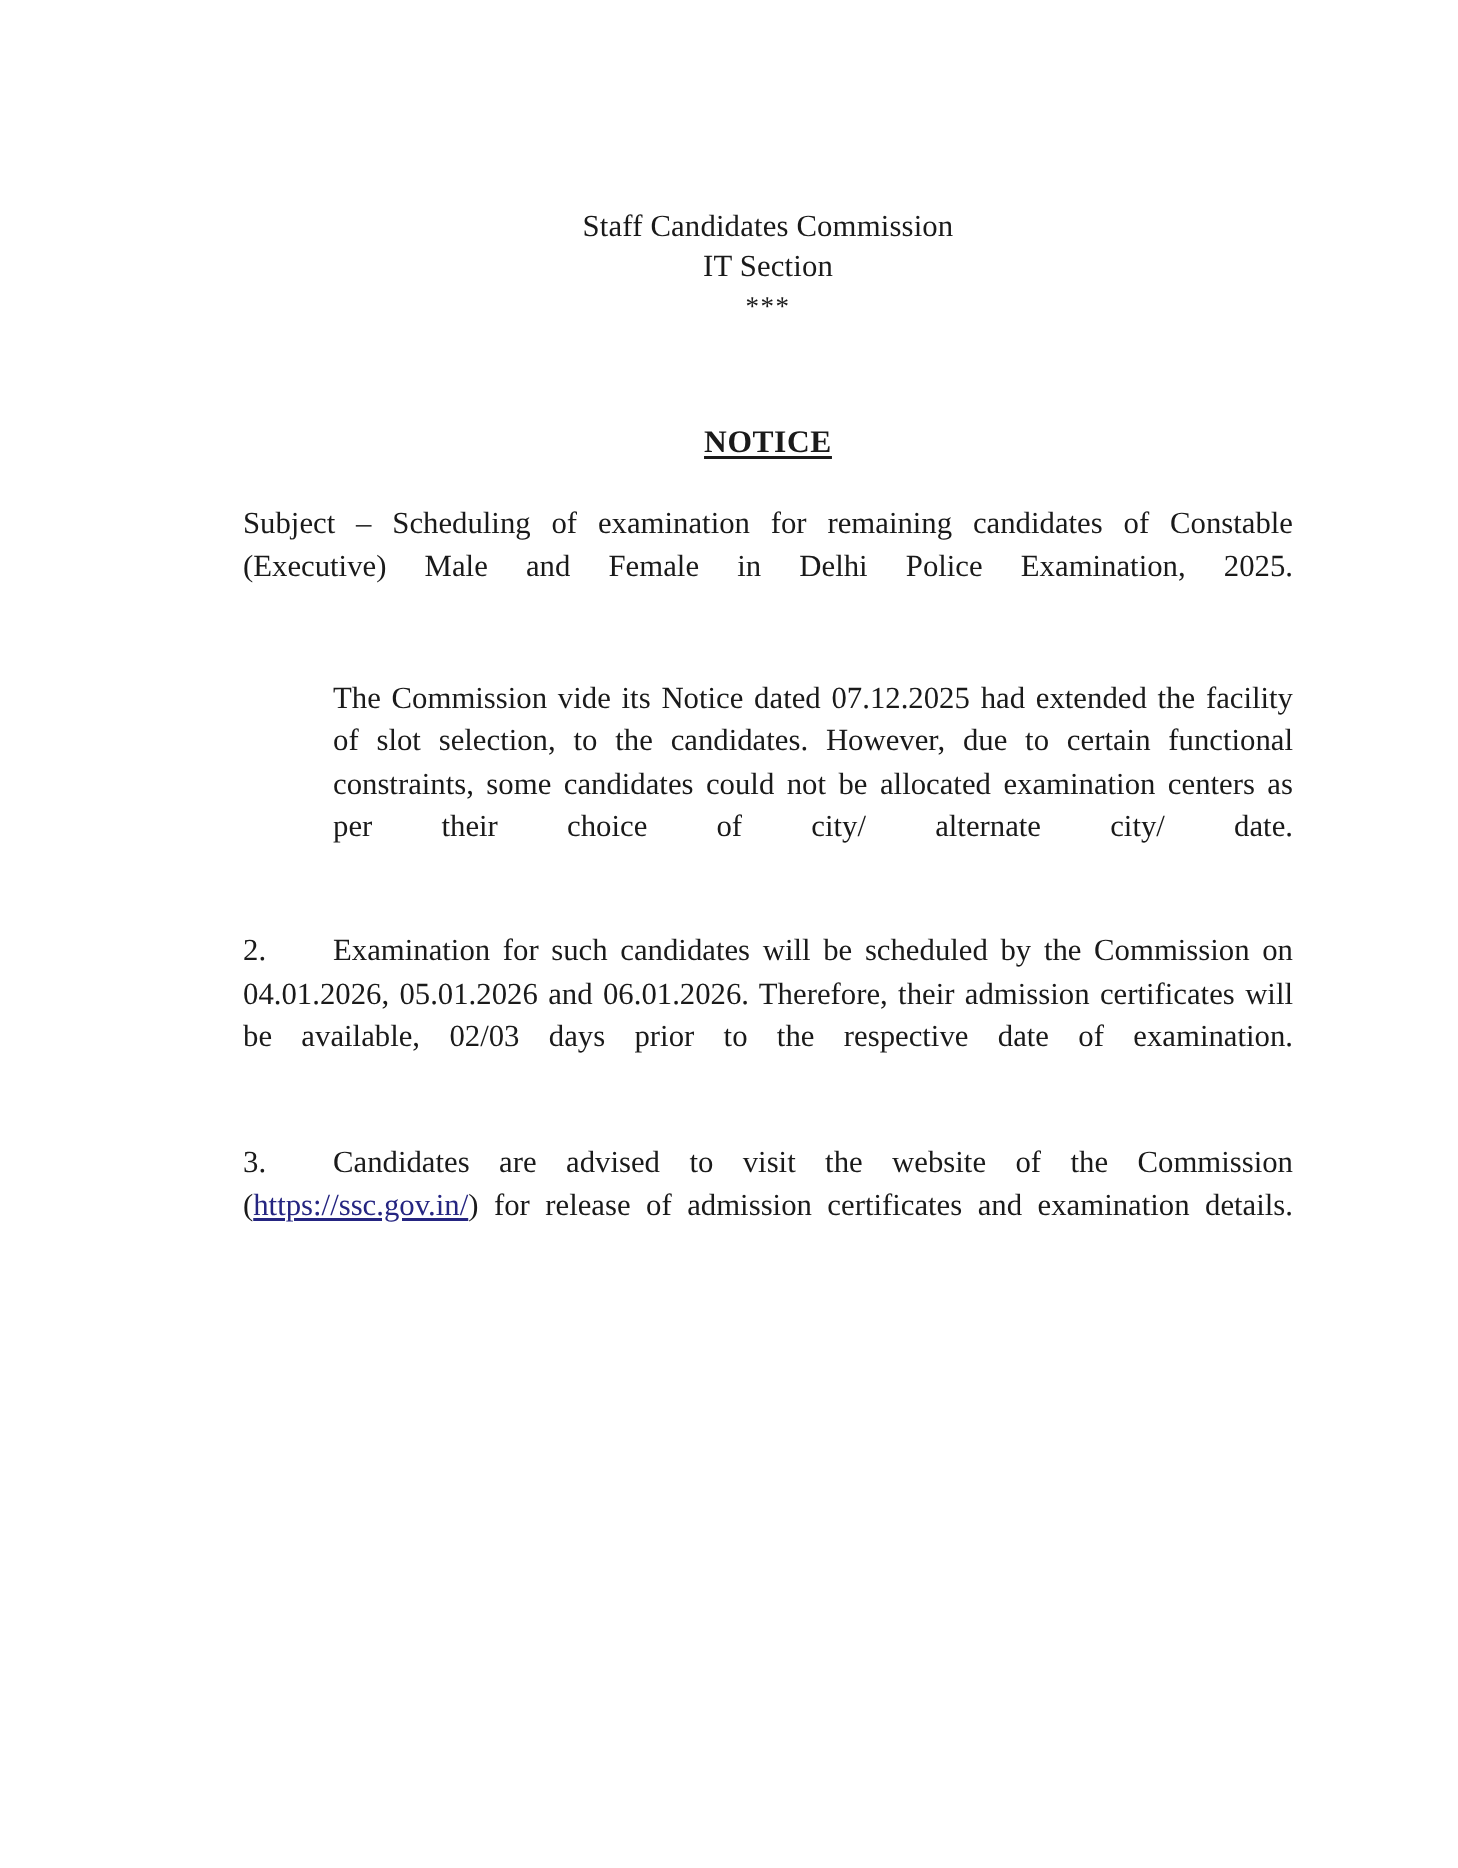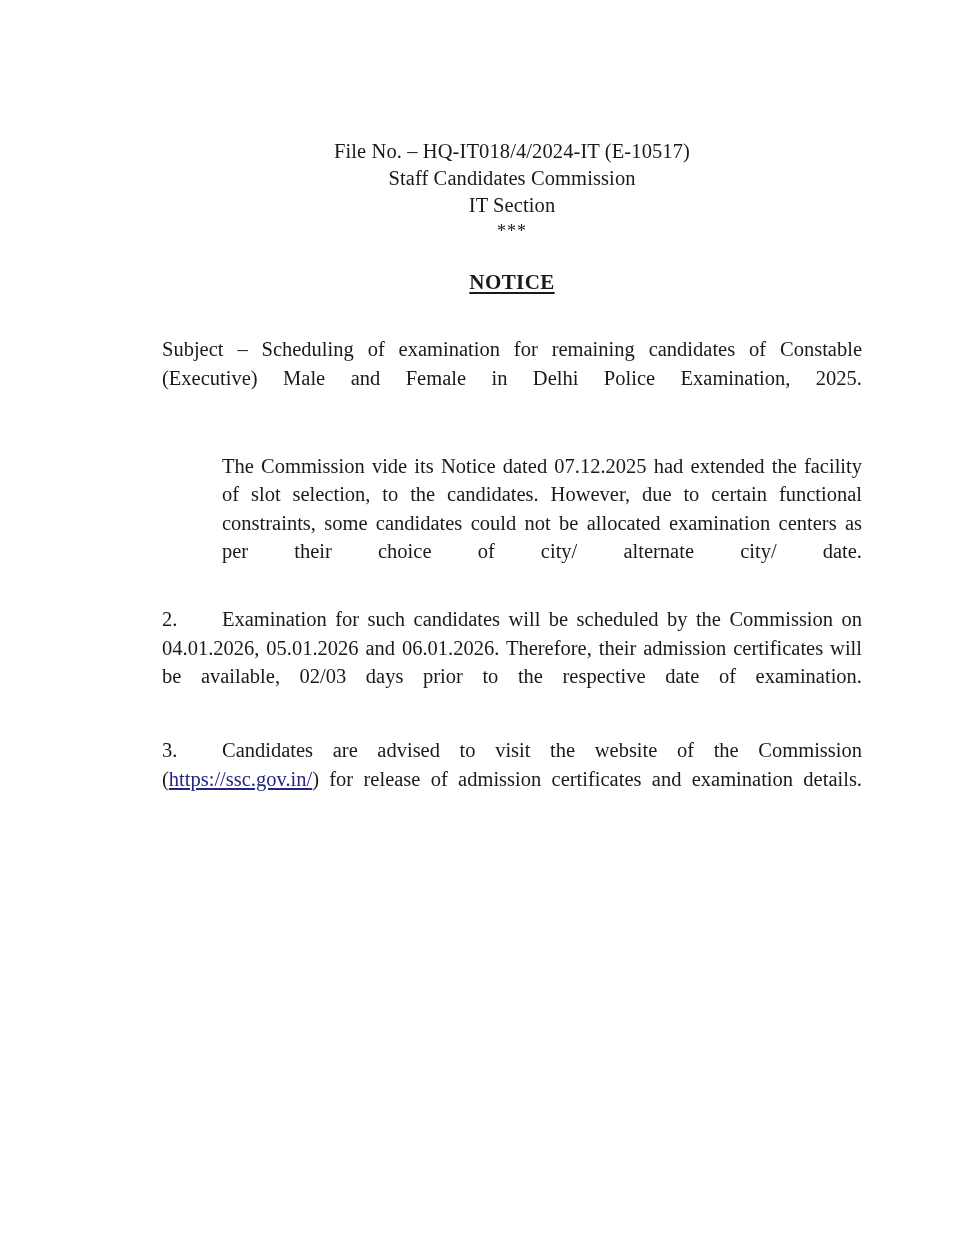--- a/index.html
+++ b/index.html
@@ -41,21 +41,21 @@
   .header-stars {
     font-size: 18px;
     line-height: 25px;
     letter-spacing: 1px;
   }
 
   
   .notice-title {
     position: absolute;
     left: 162px;
-    top: 270px;
+    top: 282px;
     width: 700px;
     text-align: center;
     font-size: 21px;
     font-weight: bold;
     letter-spacing: 0.4px;
   }
   .notice-title span {
     text-decoration: underline;
     text-underline-offset: 3px;
     text-decoration-thickness: 2px;
@@ -90,22 +90,22 @@
     text-justify: inter-word;
     margin: 0;
   }
   .para::after {
     content: "";
     display: inline-block;
     width: 100%;
   }
 
   .para-gap-1 { margin-top: 31px; }
-  .para-gap-2 { margin-top: 11px; }
-  .para-gap-3 { margin-top: 17px; }
+  .para-gap-2 { margin-top: 26px; }
+  .para-gap-3 { margin-top: 27px; }
 
   .indent-first { padding-left: 60px; }
 
   .num-label {
     display: inline-block;
     width: 60px;
   }
 
   .doc-link {
     color: #252581;
@@ -124,21 +124,20 @@
     font-weight: bold;
     line-height: 29px;
   }
 </style>
 </head>
 <body>
 
 <div class="page">
 
   <div class="header">
-    <div class="header-line">File No. – HQ-IT018/4/2024-IT (E-10517)</div>
     <div class="header-line">Staff Candidates Commission</div>
     <div class="header-line">IT Section</div>
     <div class="header-stars">***</div>
   </div>
 
   <div class="notice-title">
     <span>NOTICE</span>
   </div>
 
   <div class="body-block">

